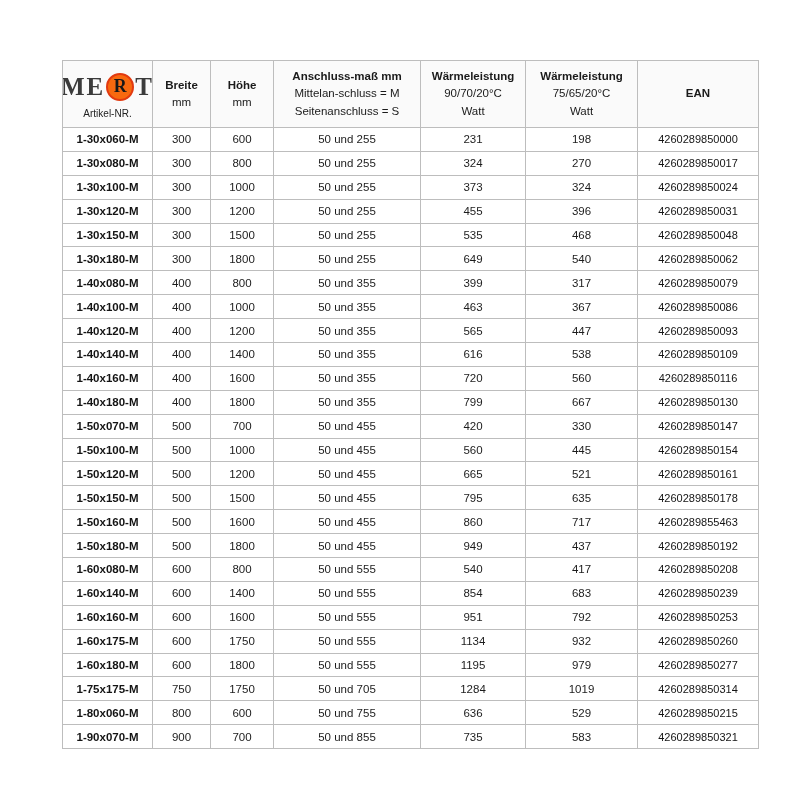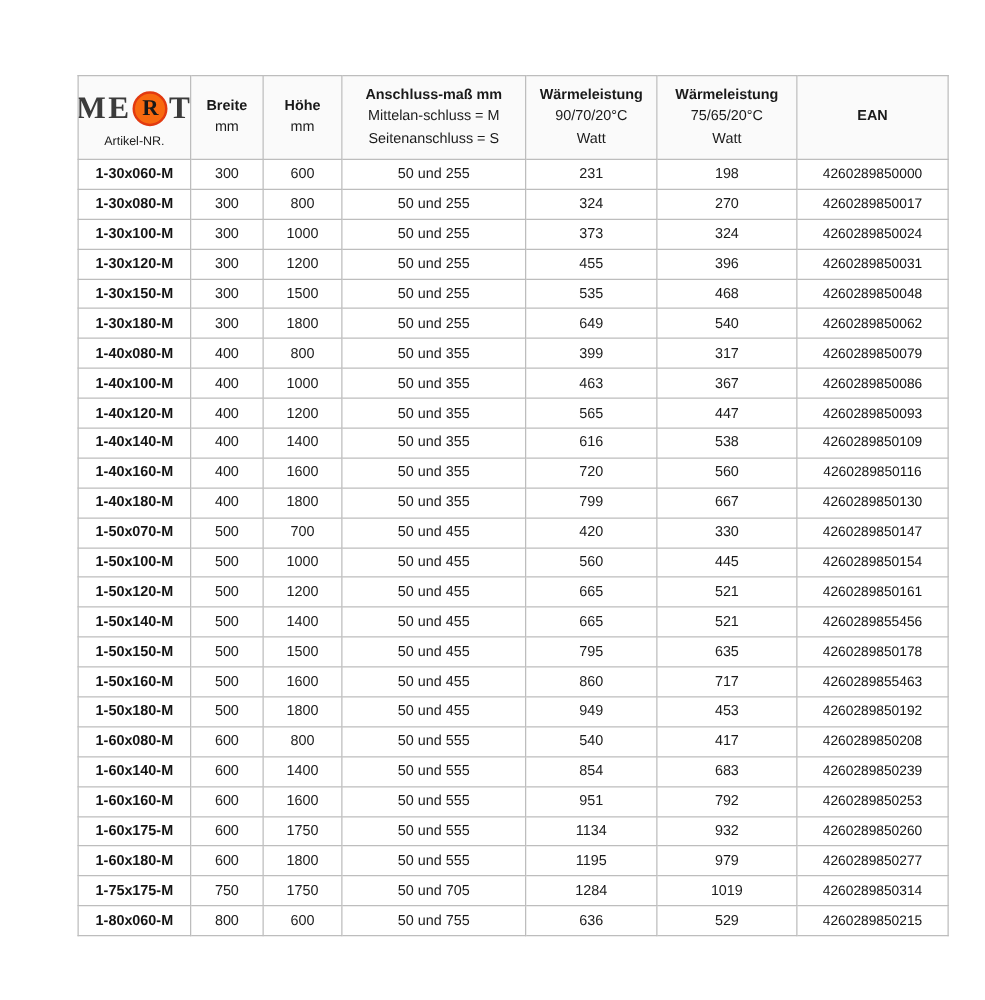--- a/index.html
+++ b/index.html
@@ -265,29 +265,20 @@
         <tr>
           <td class="c-artikel">1-50x120-M</td>
           <td>500</td>
           <td>1200</td>
           <td>50 und 455</td>
           <td>665</td>
           <td>521</td>
           <td class="c-ean">4260289850161</td>
         </tr>
         <tr>
-          <td class="c-artikel">1-50x140-M</td>
-          <td>500</td>
-          <td>1400</td>
-          <td>50 und 455</td>
-          <td>665</td>
-          <td>521</td>
-          <td class="c-ean">4260289855456</td>
-        </tr>
-        <tr>
           <td class="c-artikel">1-50x150-M</td>
           <td>500</td>
           <td>1500</td>
           <td>50 und 455</td>
           <td>795</td>
           <td>635</td>
           <td class="c-ean">4260289850178</td>
         </tr>
         <tr>
           <td class="c-artikel">1-50x160-M</td>
@@ -297,21 +288,21 @@
           <td>860</td>
           <td>717</td>
           <td class="c-ean">4260289855463</td>
         </tr>
         <tr>
           <td class="c-artikel">1-50x180-M</td>
           <td>500</td>
           <td>1800</td>
           <td>50 und 455</td>
           <td>949</td>
-          <td>453</td>
+          <td>437</td>
           <td class="c-ean">4260289850192</td>
         </tr>
         <tr>
           <td class="c-artikel">1-60x080-M</td>
           <td>600</td>
           <td>800</td>
           <td>50 und 555</td>
           <td>540</td>
           <td>417</td>
           <td class="c-ean">4260289850208</td>
@@ -363,15 +354,24 @@
         </tr>
         <tr>
           <td class="c-artikel">1-80x060-M</td>
           <td>800</td>
           <td>600</td>
           <td>50 und 755</td>
           <td>636</td>
           <td>529</td>
           <td class="c-ean">4260289850215</td>
         </tr>
+        <tr>
+          <td class="c-artikel">1-90x070-M</td>
+          <td>900</td>
+          <td>700</td>
+          <td>50 und 855</td>
+          <td>735</td>
+          <td>583</td>
+          <td class="c-ean">4260289850321</td>
+        </tr>
       </tbody>
   </table>
 </div>
 
 </body></html>

